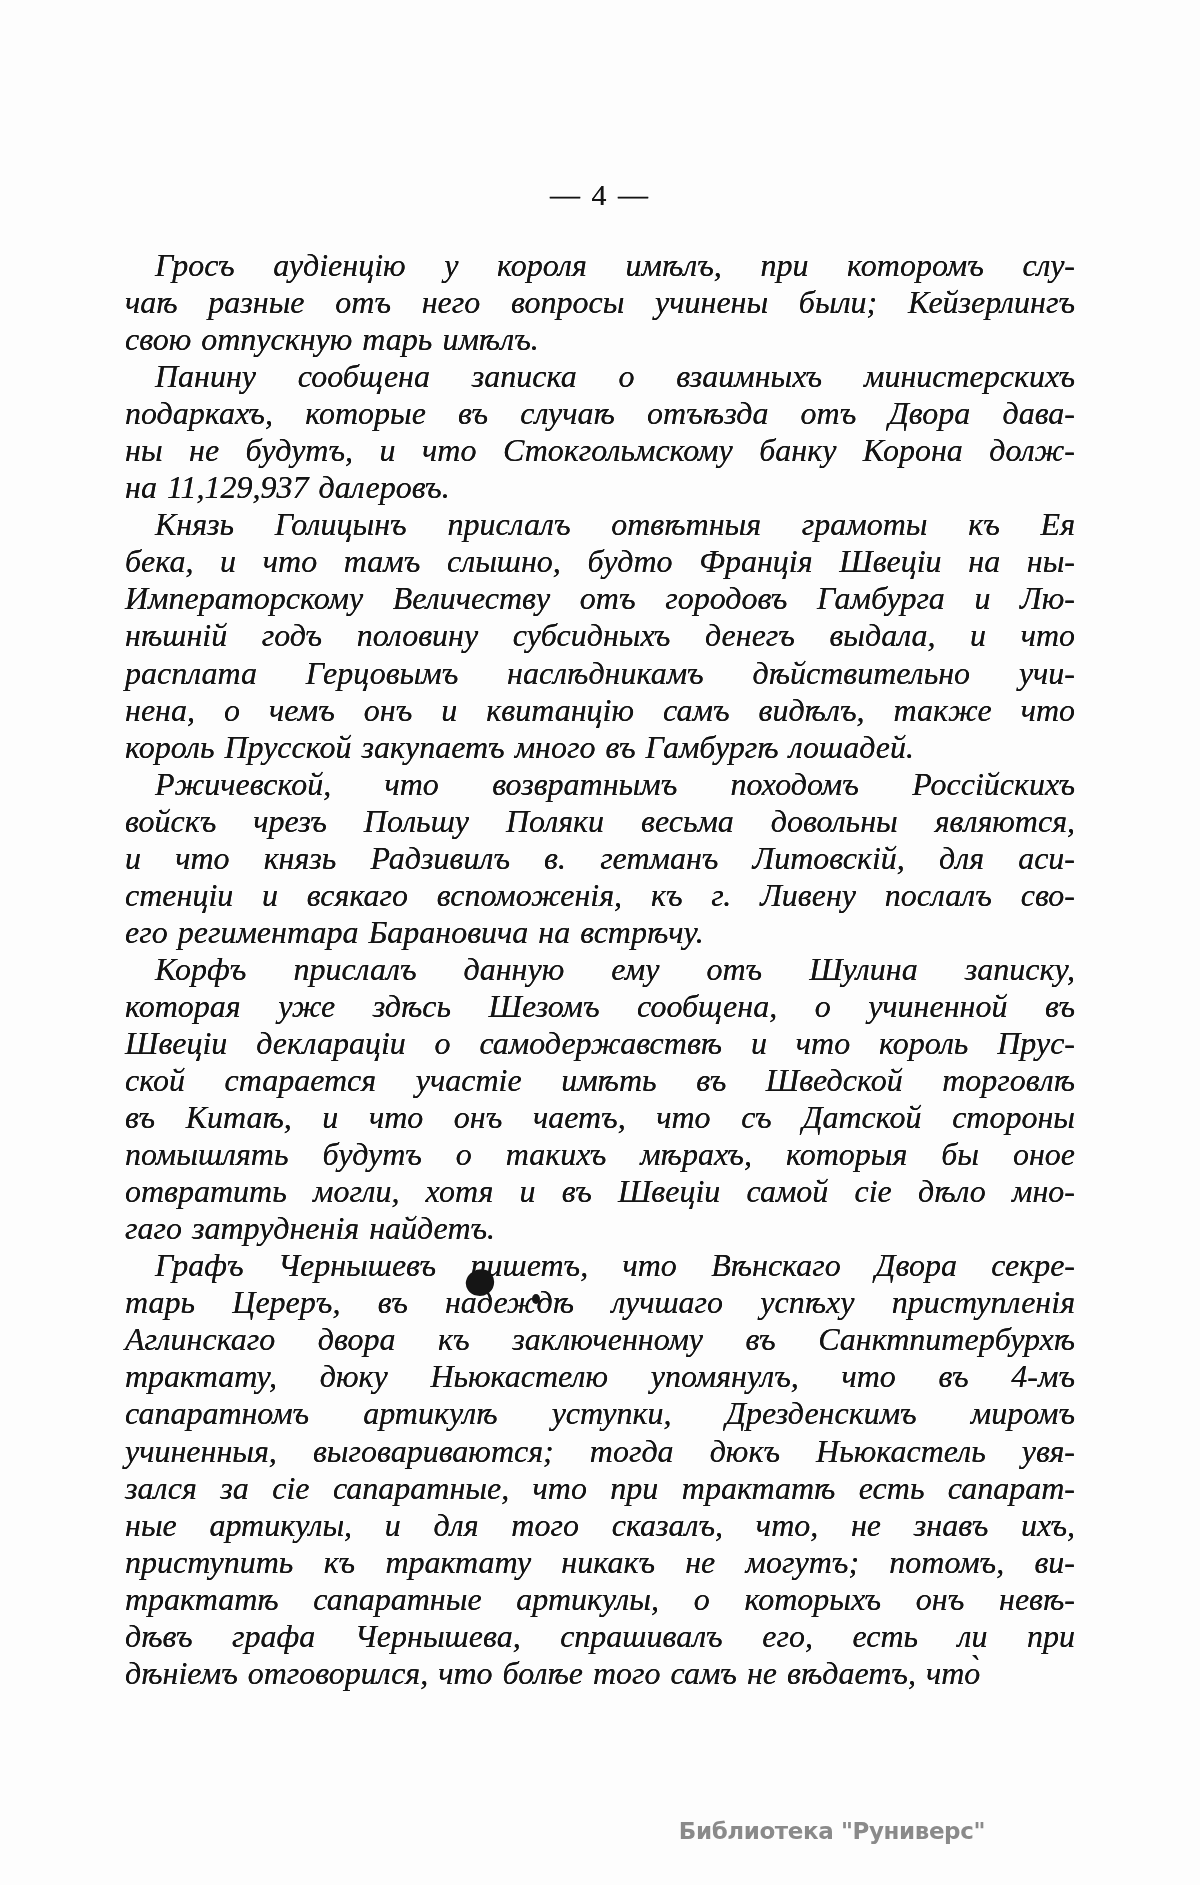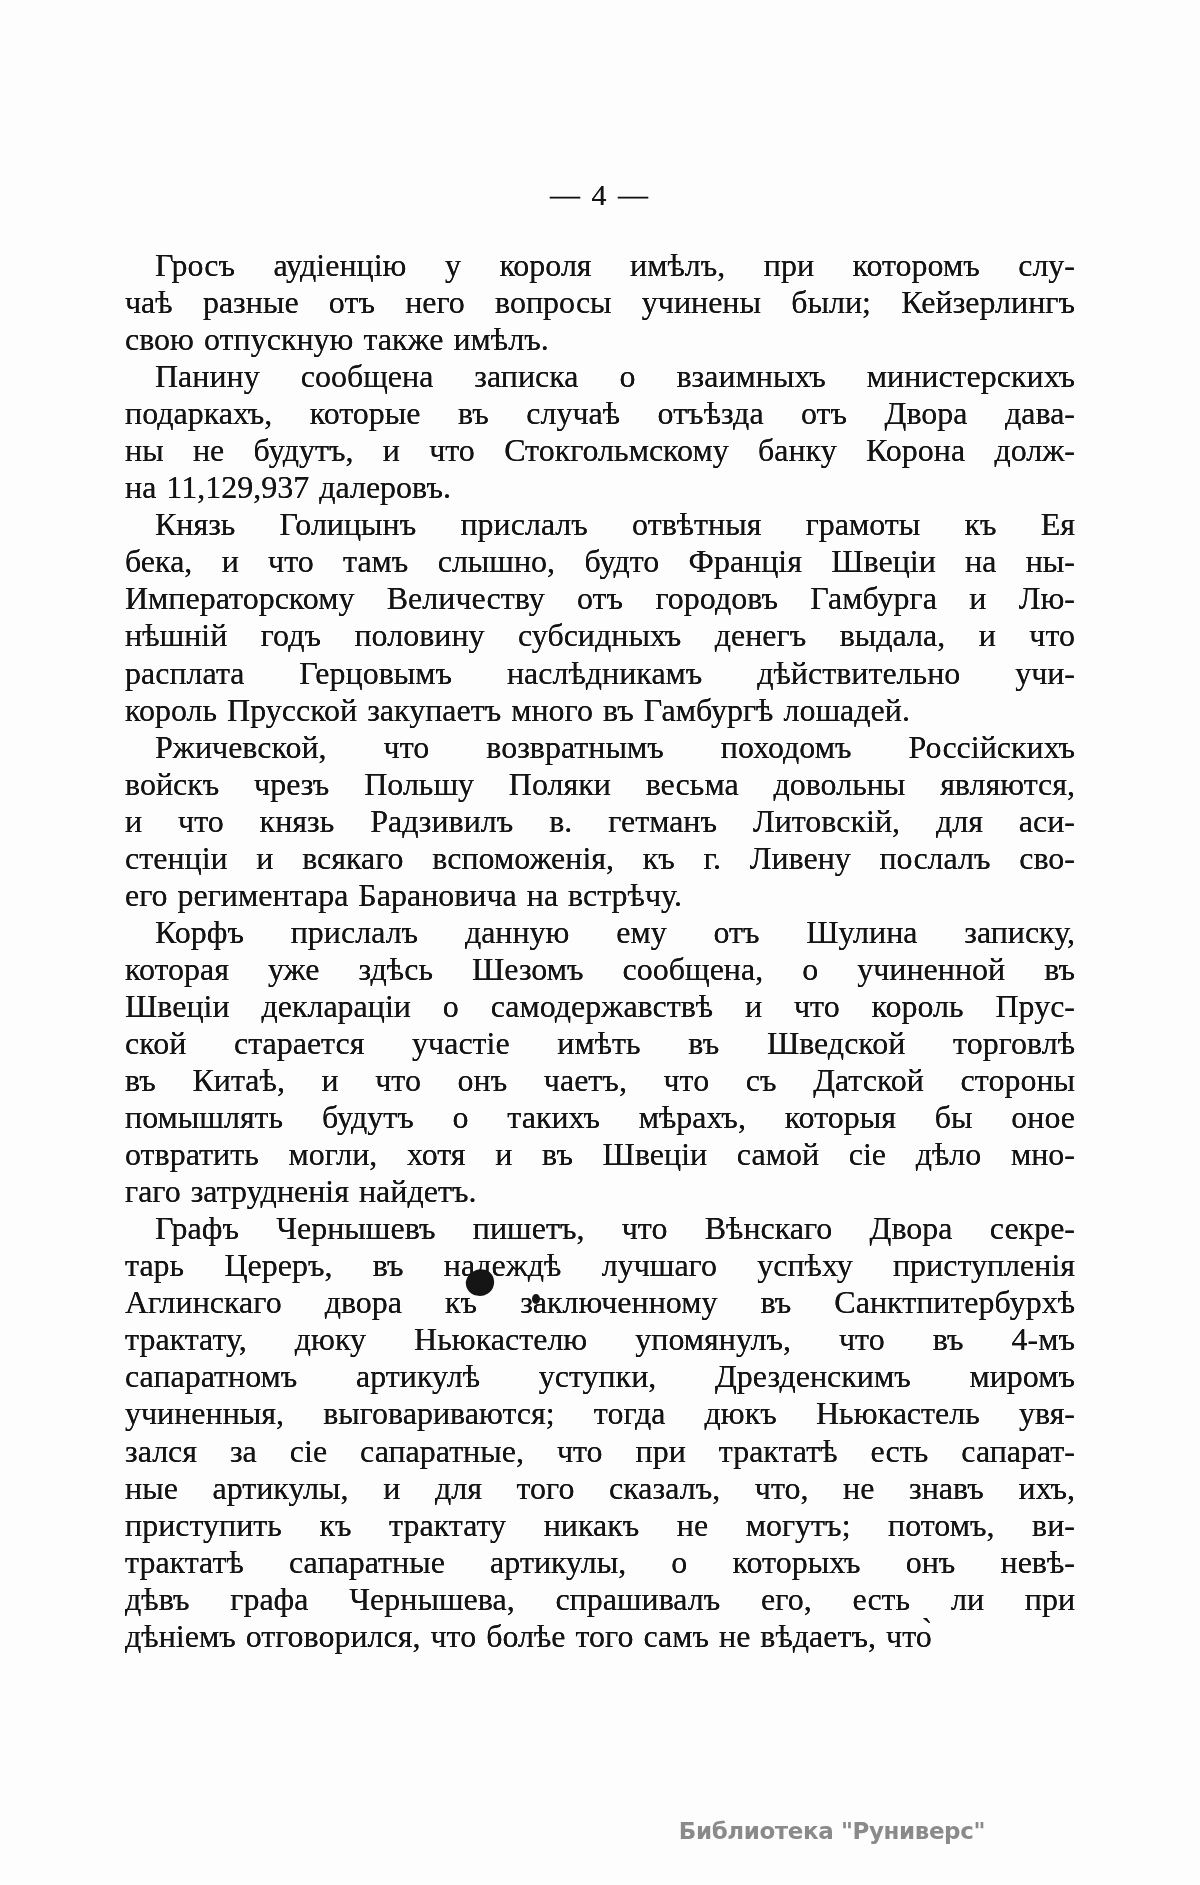--- a/index.html
+++ b/index.html
@@ -36,20 +36,21 @@
     line-height: 37.05px;
     text-shadow: 0 0 0.45px currentColor;
     word-spacing: 2px;
   }
   .paragraph { margin: 0; padding: 0; }
   .line {
     text-align: justify;
     text-align-last: justify;
     white-space: normal;
     height: 37.05px;
+    font-style: italic;
   }
   .line.para-start { text-indent: 30px; }
   .line.para-end   { text-align-last: left; }
   .ink-blot {
     position: absolute;
     background: #151515;
     border-radius: 58% 42% 52% 48% / 55% 48% 52% 45%;
     transform: rotate(12deg);
   }
   .ink-blot.small { border-radius: 50%; transform: none; }
@@ -68,34 +69,35 @@
 <body>
 
 <div class="page">
 
   <div class="page-number">— 4 —</div>
 
   <div class="text-block">
       <div class="paragraph">
         <div class="line para-start">Гросъ аудіенцію у короля имѣлъ, при которомъ слу-</div>
         <div class="line">чаѣ разные отъ него вопросы учинены были; Кейзерлингъ</div>
-        <div class="line para-end">свою отпускную также имѣлъ.</div>
+        <div class="line para-end">свою отпускную тарь имѣлъ.</div>
       </div>
       <div class="paragraph">
         <div class="line para-start">Панину сообщена записка о взаимныхъ министерскихъ</div>
         <div class="line">подаркахъ, которые въ случаѣ отъѣзда отъ Двора дава-</div>
         <div class="line">ны не будутъ, и что Стокгольмскому банку Корона долж-</div>
         <div class="line para-end">на 11,129,937 далеровъ.</div>
       </div>
       <div class="paragraph">
         <div class="line para-start">Князь Голицынъ прислалъ отвѣтныя грамоты къ Ея</div>
         <div class="line">бека, и что тамъ слышно, будто Франція Швеціи на ны-</div>
         <div class="line">Императорскому Величеству отъ городовъ Гамбурга и Лю-</div>
         <div class="line">нѣшній годъ половину субсидныхъ денегъ выдала, и что</div>
         <div class="line">расплата Герцовымъ наслѣдникамъ дѣйствительно учи-</div>
+        <div class="line">нена, о чемъ онъ и квитанцію самъ видѣлъ, также что</div>
         <div class="line para-end">король Прусской закупаетъ много въ Гамбургѣ лошадей.</div>
       </div>
       <div class="paragraph">
         <div class="line para-start">Ржичевской, что возвратнымъ походомъ Россійскихъ</div>
         <div class="line">войскъ чрезъ Польшу Поляки весьма довольны являются,</div>
         <div class="line">и что князь Радзивилъ в. гетманъ Литовскій, для аси-</div>
         <div class="line">стенціи и всякаго вспоможенія, къ г. Ливену послалъ сво-</div>
         <div class="line para-end">его региментара Барановича на встрѣчу.</div>
       </div>
       <div class="paragraph">

